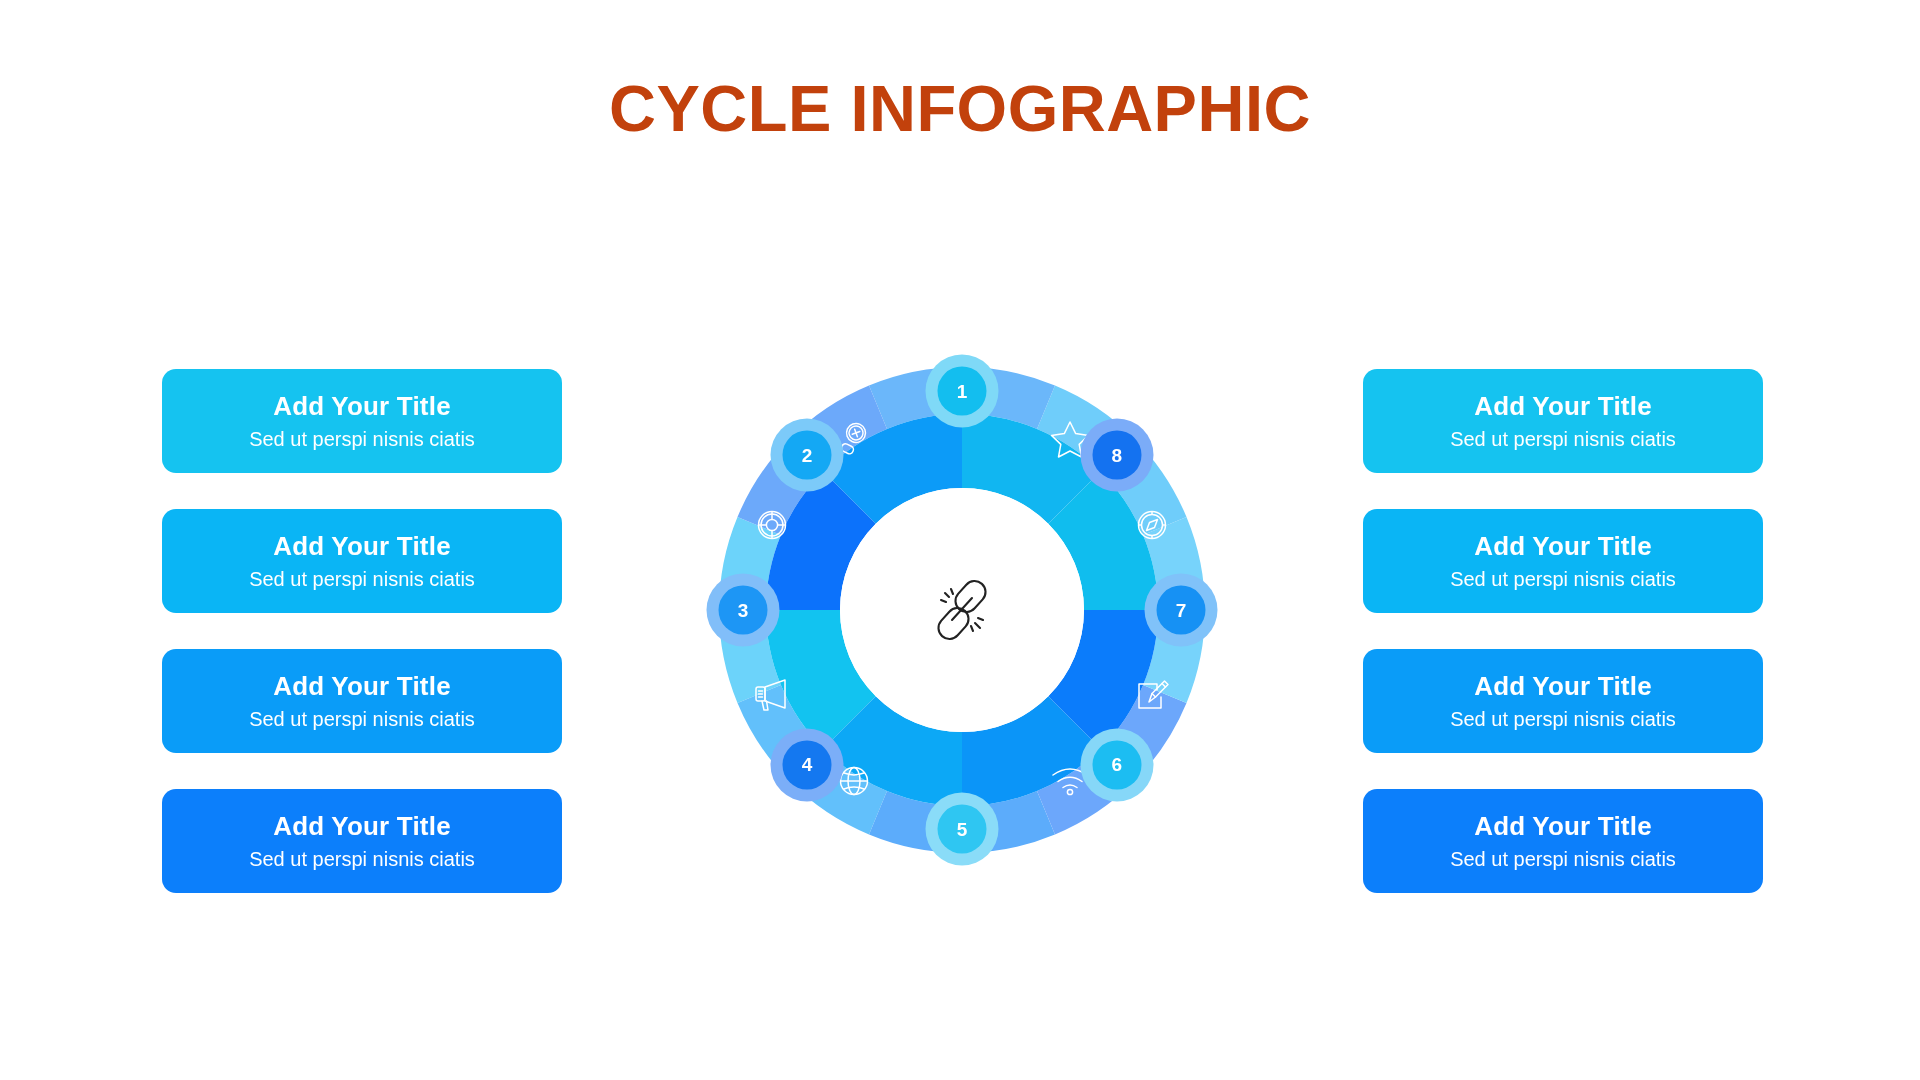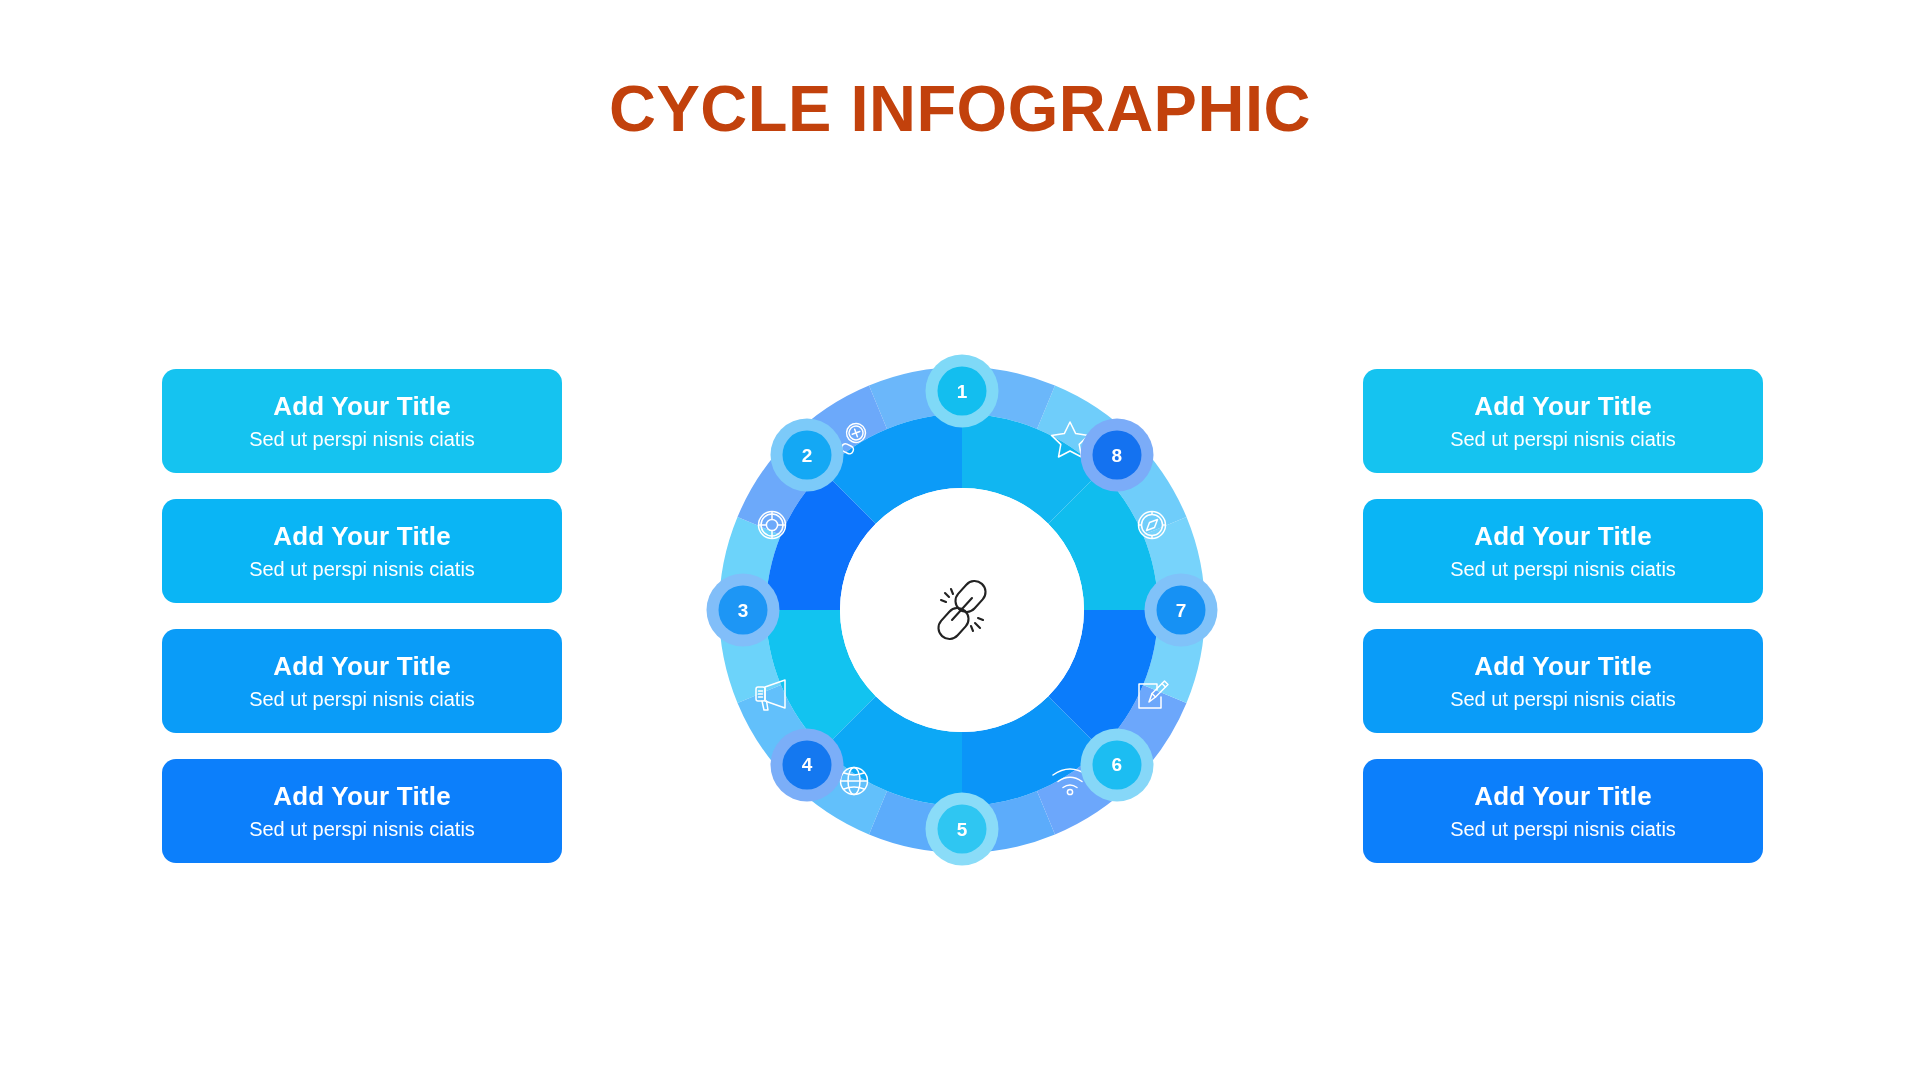--- a/index.html
+++ b/index.html
@@ -24,21 +24,21 @@
     color:#242424;
     line-height:1.0;
   }
 
   
   .card-col {
     position:absolute;
     width:400px;
     display:flex;
     flex-direction:column;
-    gap:26px;
+    gap:36px;
   }
   #col-left  { left:162px; top:369px; }
   #col-right { left:1363px; top:369px; }
 
   .card {
     width:400px;
     height:104px;
     border-radius:14px;
     display:flex;
     flex-direction:column;

